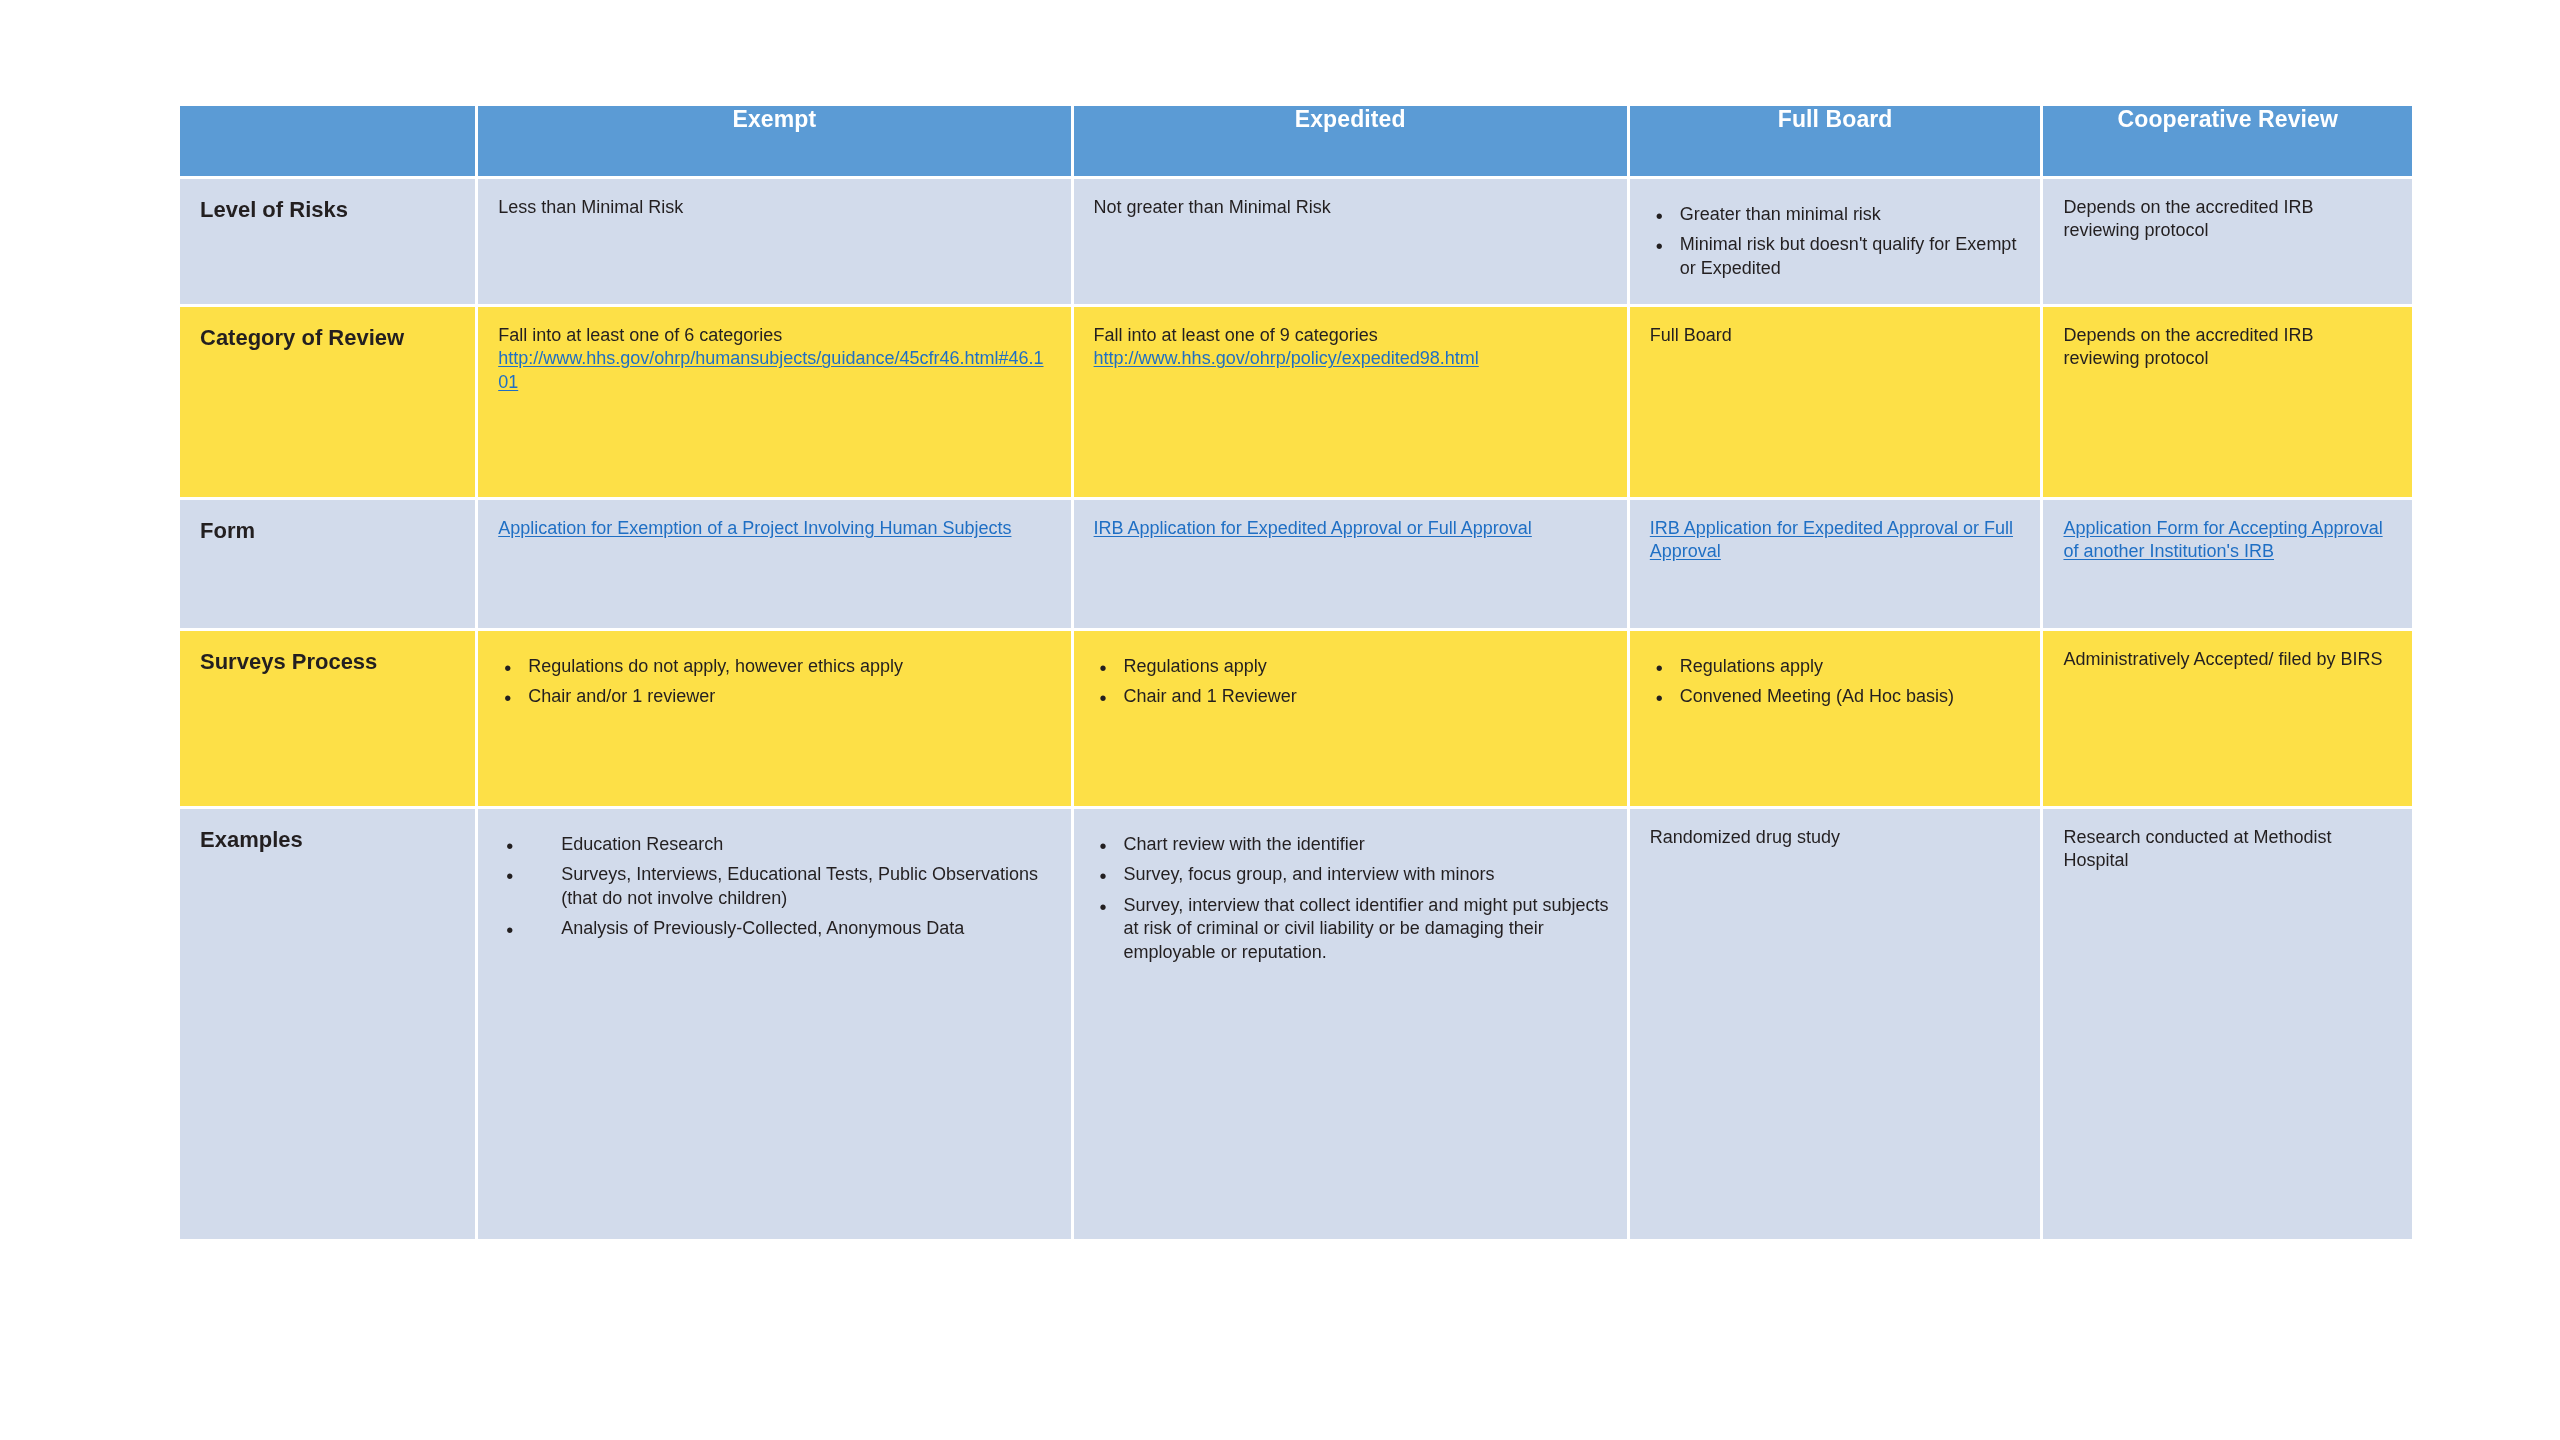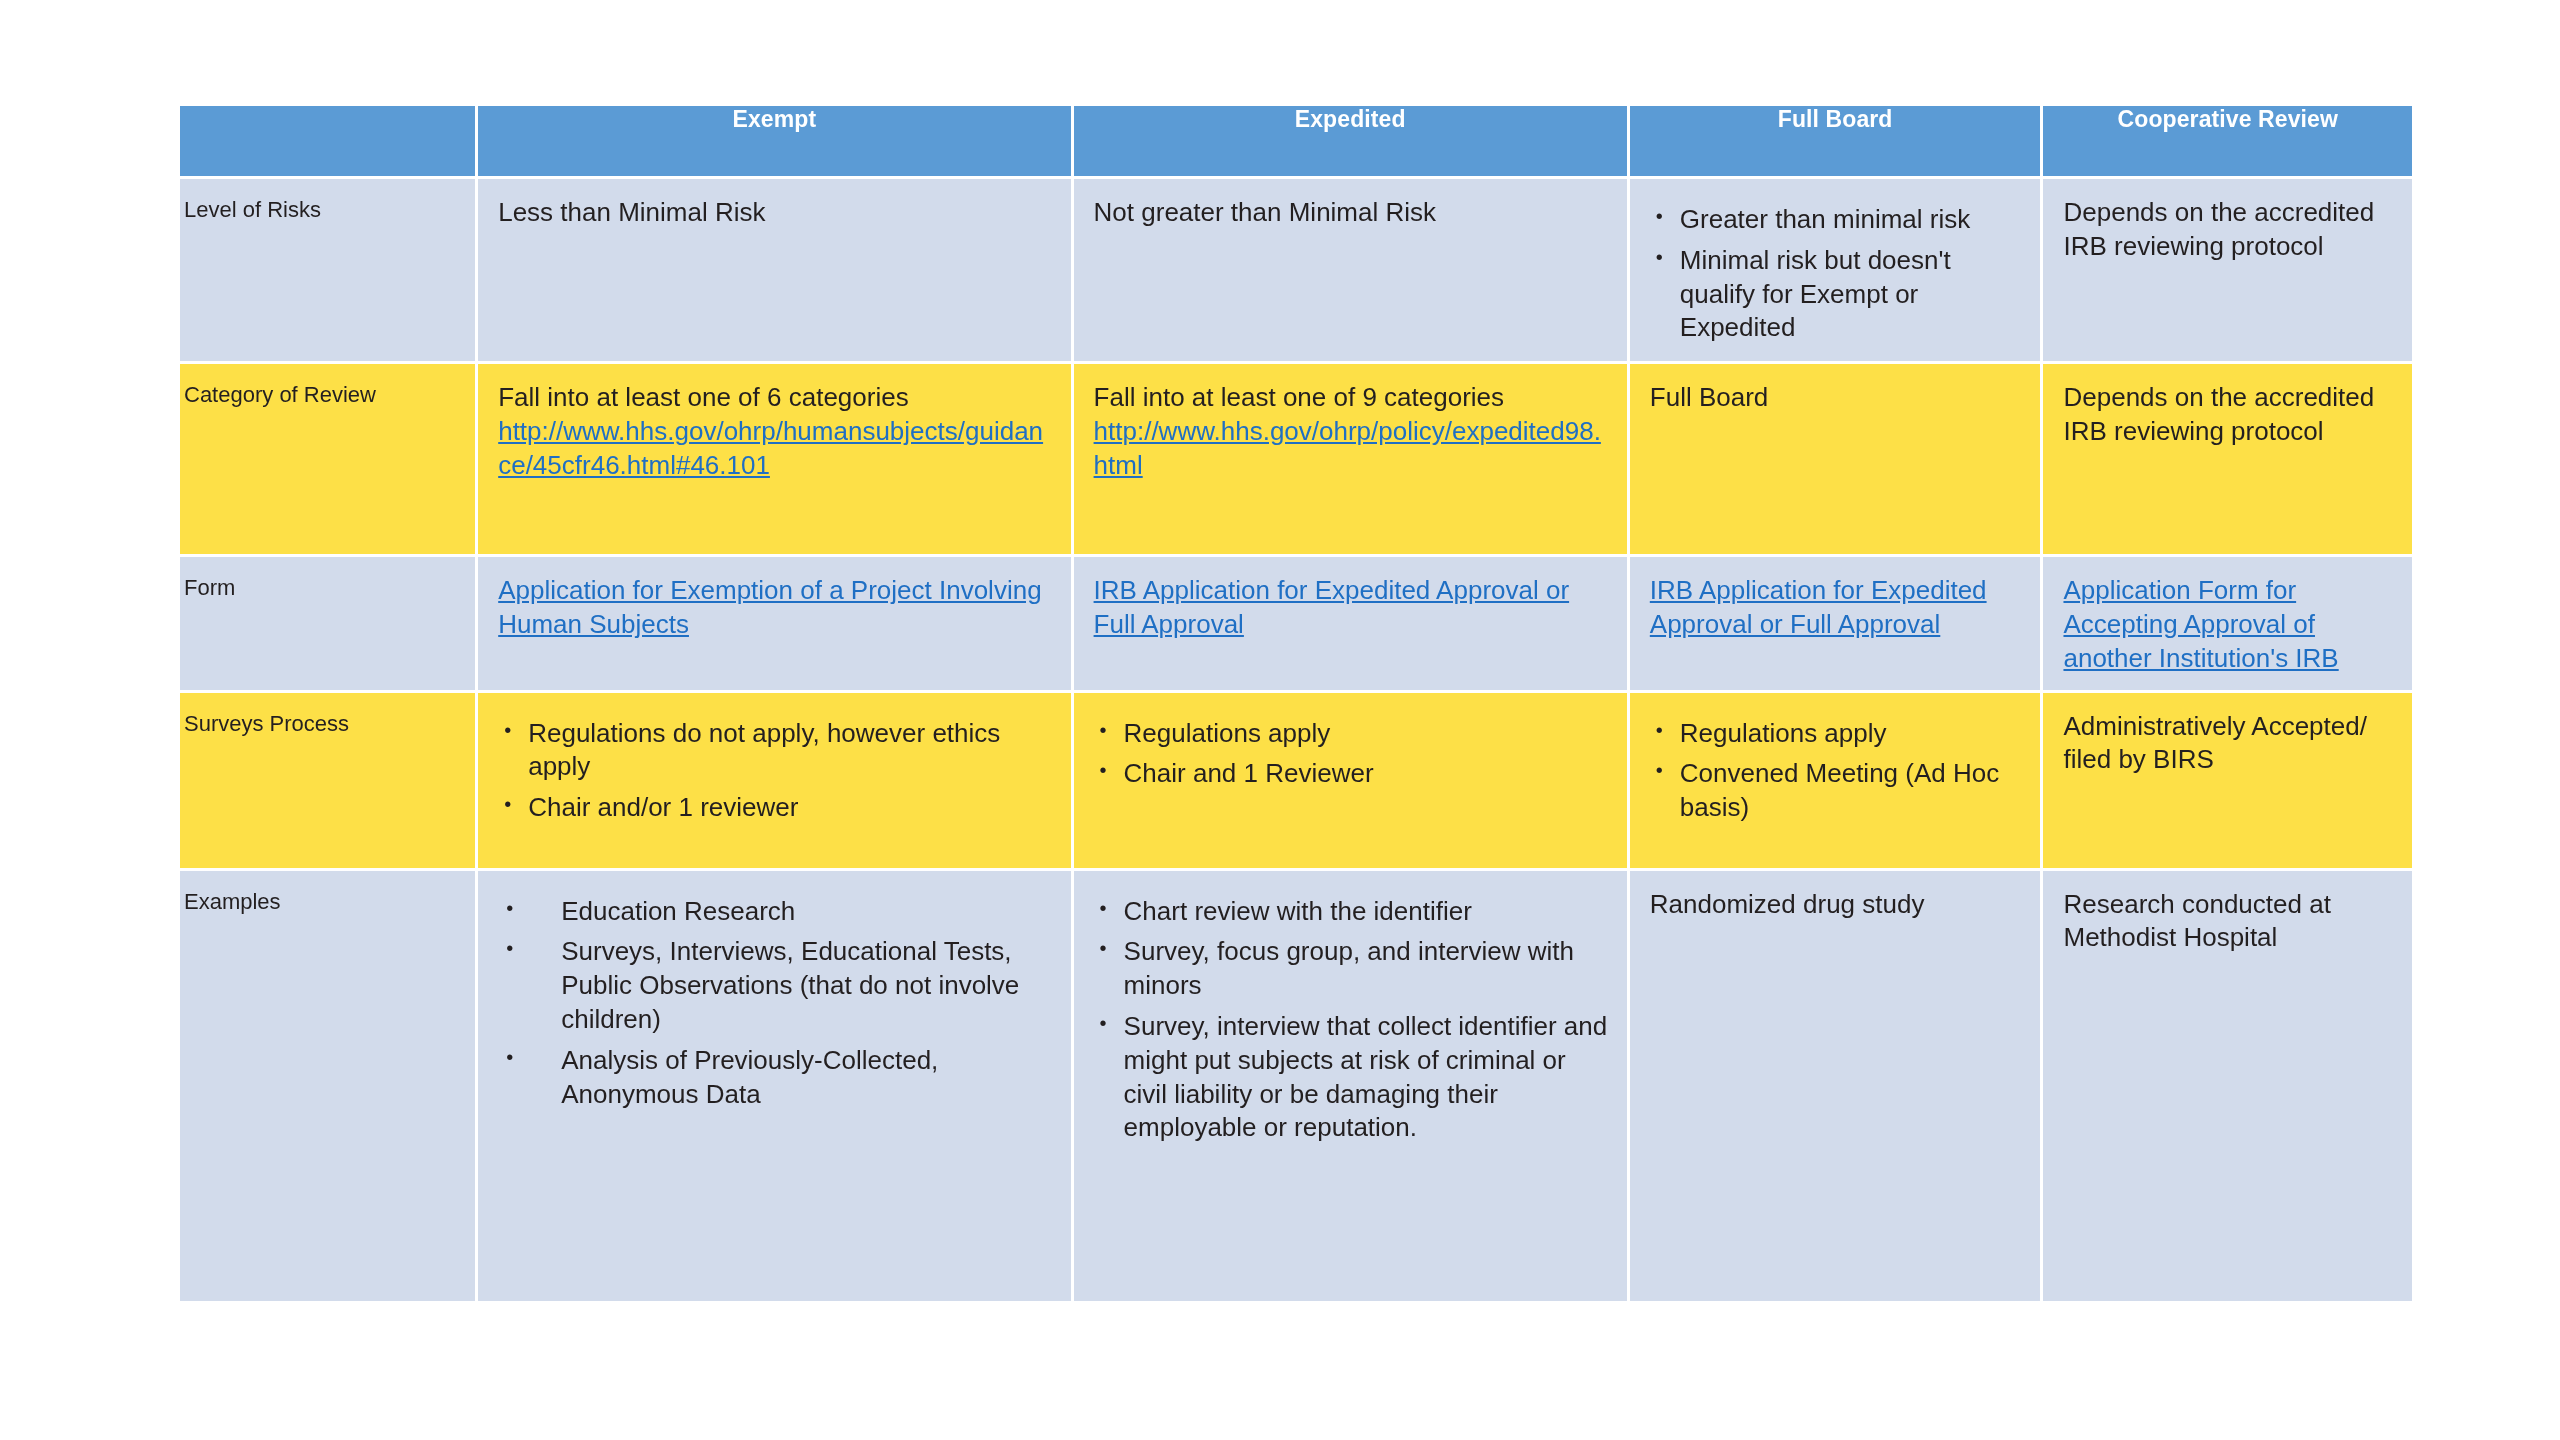--- a/index.html
+++ b/index.html
@@ -51,29 +51,30 @@
     vertical-align: middle;
     letter-spacing: 0.1px;
   }
   thead th.blank-head { background: #5B9BD5; }
 
   tbody tr.band-dark > td { background: #D2DBEB; }
   tbody tr.band-light > td { background: #fde047; }
 
   td .cell {
     padding: 17px 18px 14px 20px;
-    font-size: 26px;
+    font-size: 18px;
     line-height: 1.30;
     color: #231f20;
     box-sizing: border-box;
   }
   td.rowhead .cell {
-    padding-left: 4px;
+    padding-left: 20px;
     font-size: 22px;
     color: #231f20;
+    font-weight: bold;
   }
 
   
   tr.r-risk > td { height: 125px; }
   tr.r-category > td { height: 190px; }
   tr.r-form > td { height: 128px; }
   tr.r-process > td { height: 175px; }
   tr.r-examples > td { height: 430px; }
 
   a.lnk {

